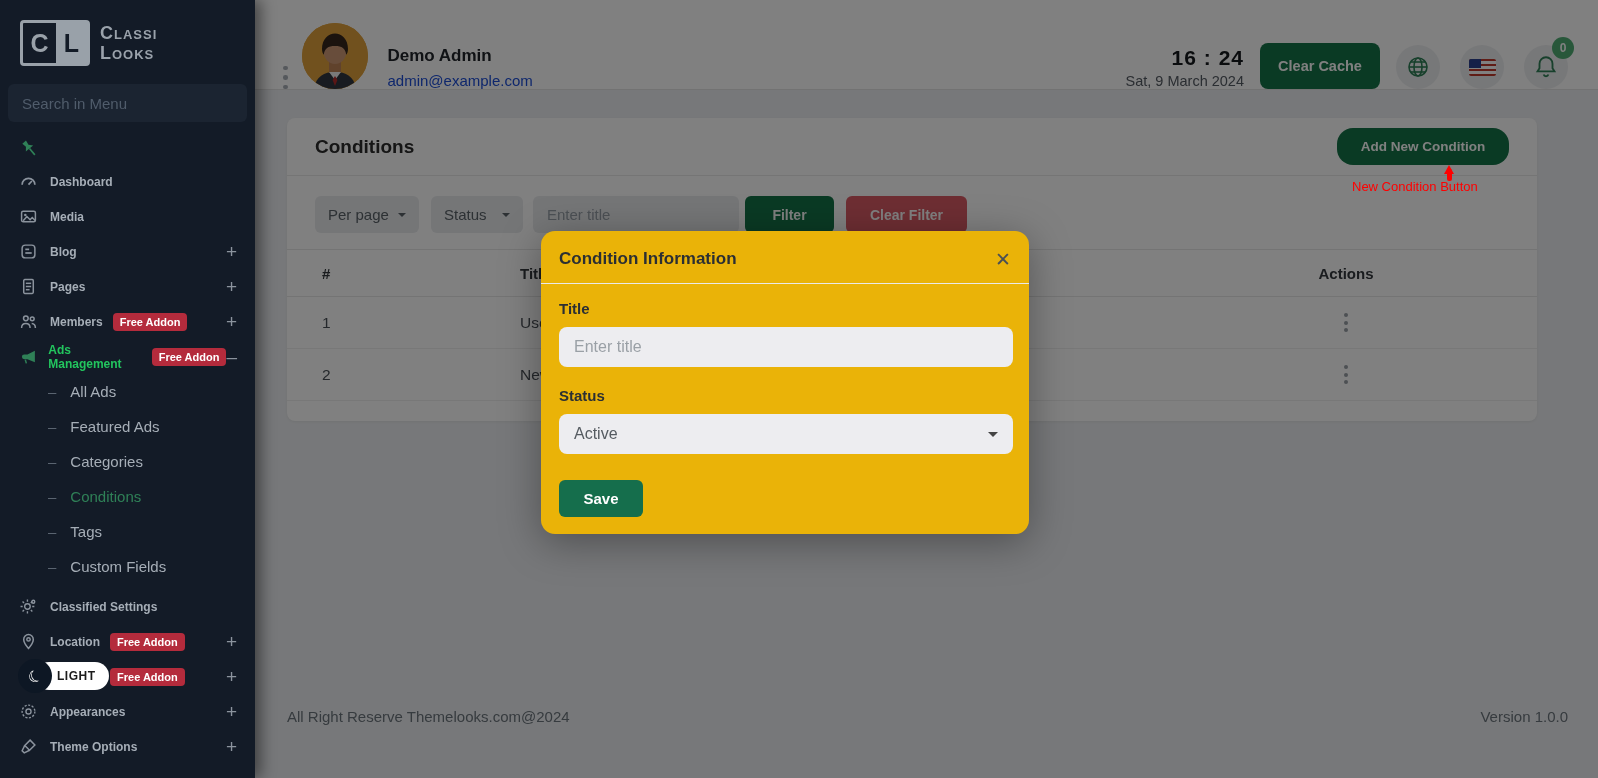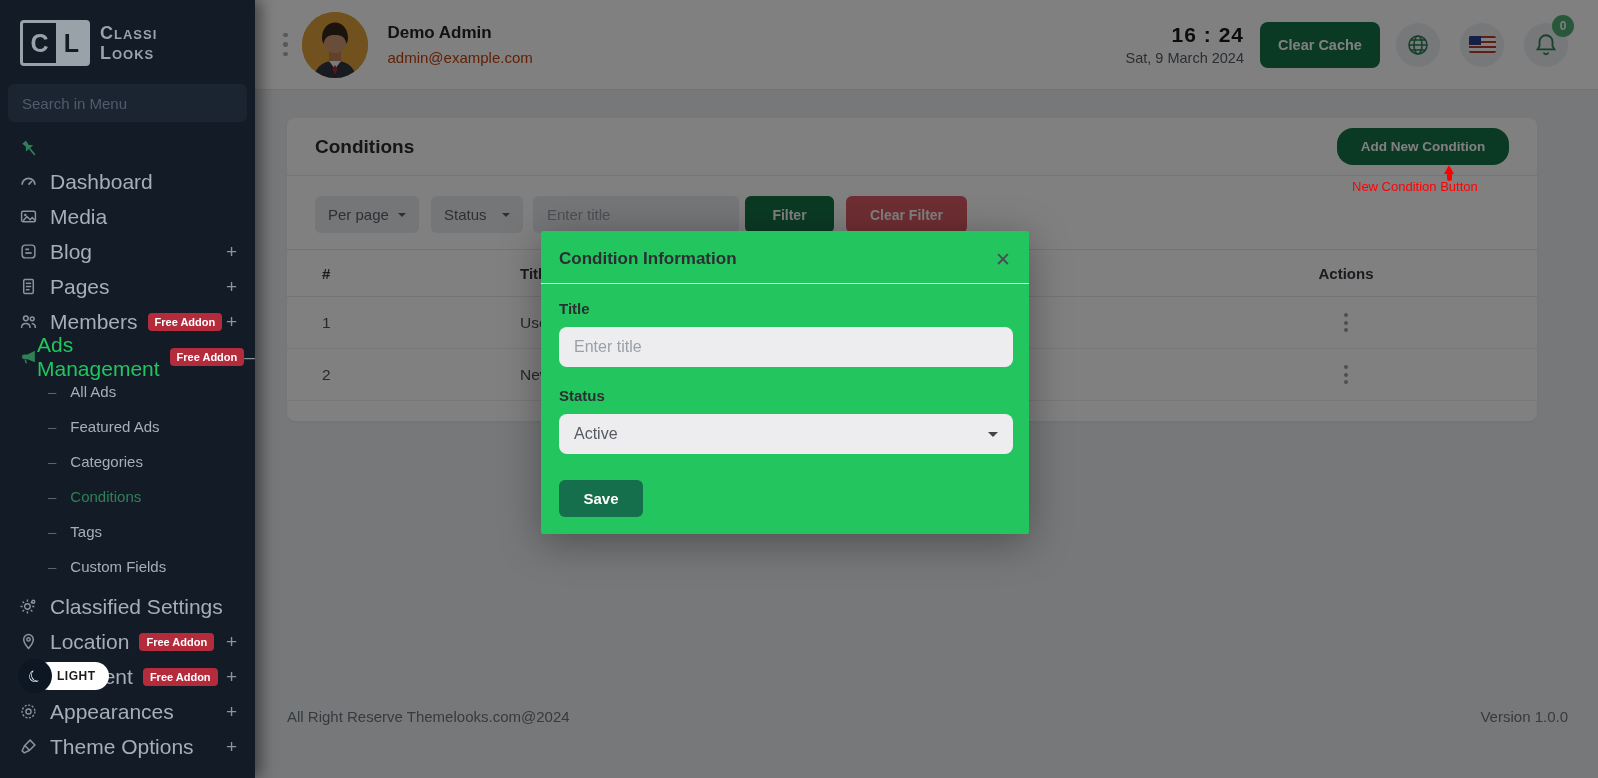--- a/index.html
+++ b/index.html
@@ -21,21 +21,21 @@
                font-variant:small-caps; letter-spacing:1px; }
   .search-wrap { margin:18px 8px 0 8px; }
   .search-input { width:239px; height:38px; background:#1b2431; border:none; border-radius:6px;
                   color:#8892a0; font-size:15px; padding:0 14px; outline:none;
                   font-family:"Liberation Sans",sans-serif; }
   .search-input::placeholder { color:#505c6b; }
   .nav { margin-top:10px; }
   .pin-row { height:32px; display:flex; align-items:center; padding-left:20px; }
   .nav-row { height:35px; display:flex; align-items:center; padding:0 18px 0 20px; cursor:pointer; }
   .nav-icon { width:30px; display:flex; align-items:center; color:#8b939d; }
-  .nav-label { color:#a6aeb7; font-size:21px; }
+  .nav-label { color:#a6aeb7; font-size:12px;font-weight:bold; }
   .nav-row.active .nav-label { color:#22c55e; }
   .nav-row.active .nav-icon { color:#2f8057; }
   .badge { background:#b42b3c; color:#fff; font-size:11px; font-weight:bold; border-radius:4px;
            padding:3px 7px; margin-left:10px; white-space:nowrap; }
   .expand { margin-left:auto; color:#8b939d; font-size:19px; font-weight:400; }
   .sub-row { height:35px; display:flex; align-items:center; padding-left:48px; cursor:pointer; }
   .sub-dash { color:#5a6470; margin-right:14px; font-size:15px; }
   .sub-label { color:#a6aeb7; font-size:15px; }
   .sub-row.active .sub-label { color:#2f8057; }
   .nav-gap { height:5px; }
@@ -48,28 +48,28 @@
   .light-label { background:#fff; color:#1c1c1c; font-size:12px; font-weight:bold;
                  letter-spacing:.5px; border-radius:14px; padding:7px 13px 7px 22px;
                  margin-left:-17px; }
 
   
   .main { position:absolute; left:255px; top:0; width:1343px; height:778px; }
   .dimmable { position:relative; width:100%; height:100%; background:#eef0f3;
               filter:brightness(0.5); }
 
   header { height:90px; background:#fff; border-bottom:1px solid #e3e3e3; display:flex;
-           align-items:center; padding:0 30px 0 28px; }
+           align-items:flex-end; padding:0 30px 0 28px; }
   .dots-handle { display:flex; flex-direction:column; gap:5px; margin-right:14px; cursor:pointer; }
   .dots-handle i { width:4.5px; height:4.5px; border-radius:50%; background:#aab0b8; }
   .avatar { width:66px; height:66px; border-radius:50%; overflow:hidden; background:#e2a23b;
             flex:0 0 auto; cursor:pointer; }
   .user-meta { margin-left:20px; }
   .user-name { font-size:17px; font-weight:bold; color:#20242a; }
-  .user-email { font-size:15px; color:#c2410c; margin-top:6px; }
+  .user-email { font-size:15px; color:#1d4ed8; margin-top:6px; }
   .h-spacer { flex:1; }
   .clock { text-align:right; margin-right:16px; }
   .clock-time { font-size:21px; font-weight:bold; color:#15181c; letter-spacing:1px; }
   .clock-date { font-size:14.5px; color:#555b63; margin-top:3px; }
   .btn-green { background:#157347; color:#fff; border:none; border-radius:8px; cursor:pointer;
                font-family:"Liberation Sans",sans-serif; font-weight:bold; }
   .clear-cache { width:120px; height:46px; font-size:14.5px; margin-right:16px; }
   .icon-btn { width:44px; height:44px; border-radius:50%; background:#eef0f2; display:flex;
               align-items:center; justify-content:center; margin-left:20px; cursor:pointer;
               position:relative; }
@@ -109,22 +109,22 @@
   .cell-num { padding-left:35px; }
   .cell-actions { display:flex; justify-content:center; }
   .action-dots { display:flex; flex-direction:column; gap:3.5px; cursor:pointer; padding:4px; }
   .action-dots i { width:4px; height:4px; border-radius:50%; background:#9aa0a6; }
   .tbl-pad { height:20px; }
 
   .footer { position:absolute; left:32px; right:30px; top:708px; display:flex;
             justify-content:space-between; color:#6c757d; font-size:15px;gap:28px; }
 
   
-  .modal { position:absolute; left:541px; top:231px; width:488px; height:303px; background:#22c55e;
-           border-radius:2px; z-index:300; box-shadow:0 8px 40px rgba(0,0,0,.35); }
+  .modal { position:absolute; left:541px; top:231px; width:488px; height:303px; background:#eab308;
+           border-radius:14px; z-index:300; box-shadow:0 8px 40px rgba(0,0,0,.35); }
   .modal-head { display:flex; align-items:center; padding:18px 18px 14px 18px; }
   .modal-title { font-size:17px; font-weight:bold; color:#2b2f33; }
   .modal-close { margin-left:auto; color:#4a4f55; font-size:19px; line-height:1; cursor:pointer;
                  background:none; border:none; font-family:"Liberation Sans",sans-serif; }
   .modal-divider { height:1px; background:#eaeaea; }
   .modal-body { padding:16px 18px; }
   .field-label { font-size:15px; font-weight:bold; color:#2b2f33; margin-bottom:10px; }
   .modal-input { width:454px; height:40px; background:#ededf0; border:none; border-radius:8px;
                  font-size:16px; color:#495057; padding:0 15px; outline:none; margin-bottom:20px;
                  font-family:"Liberation Sans",sans-serif; }

